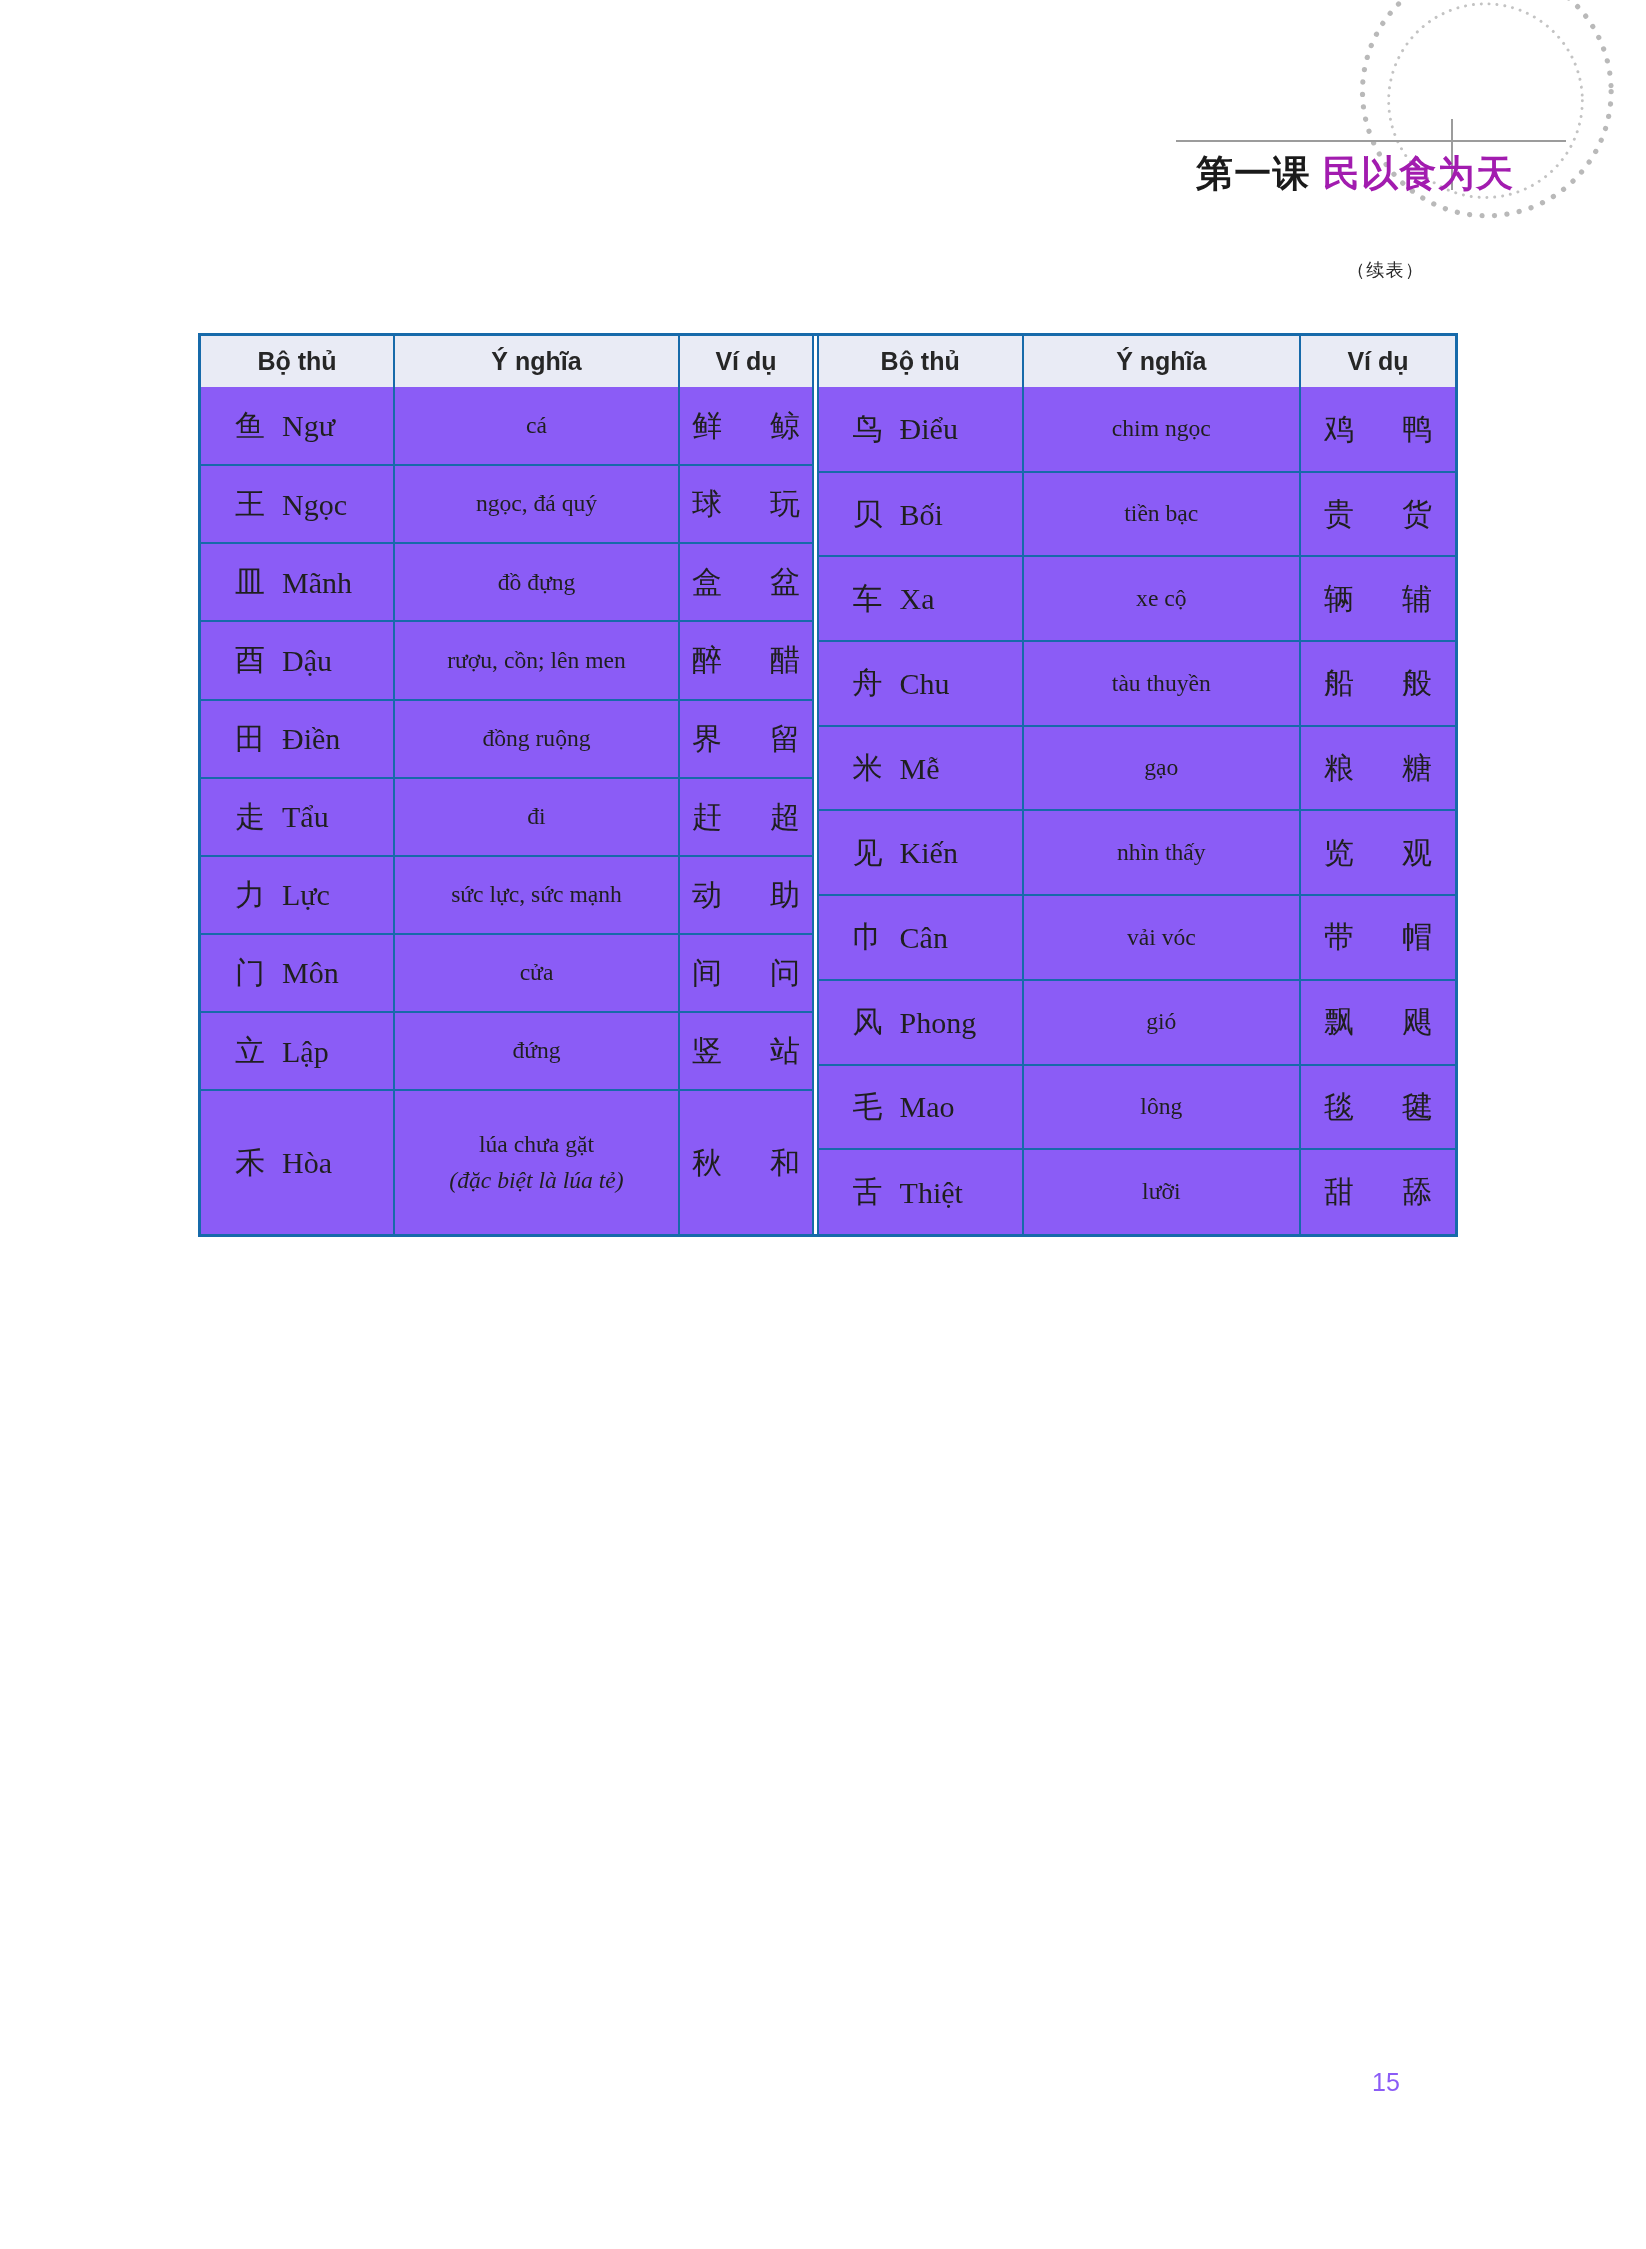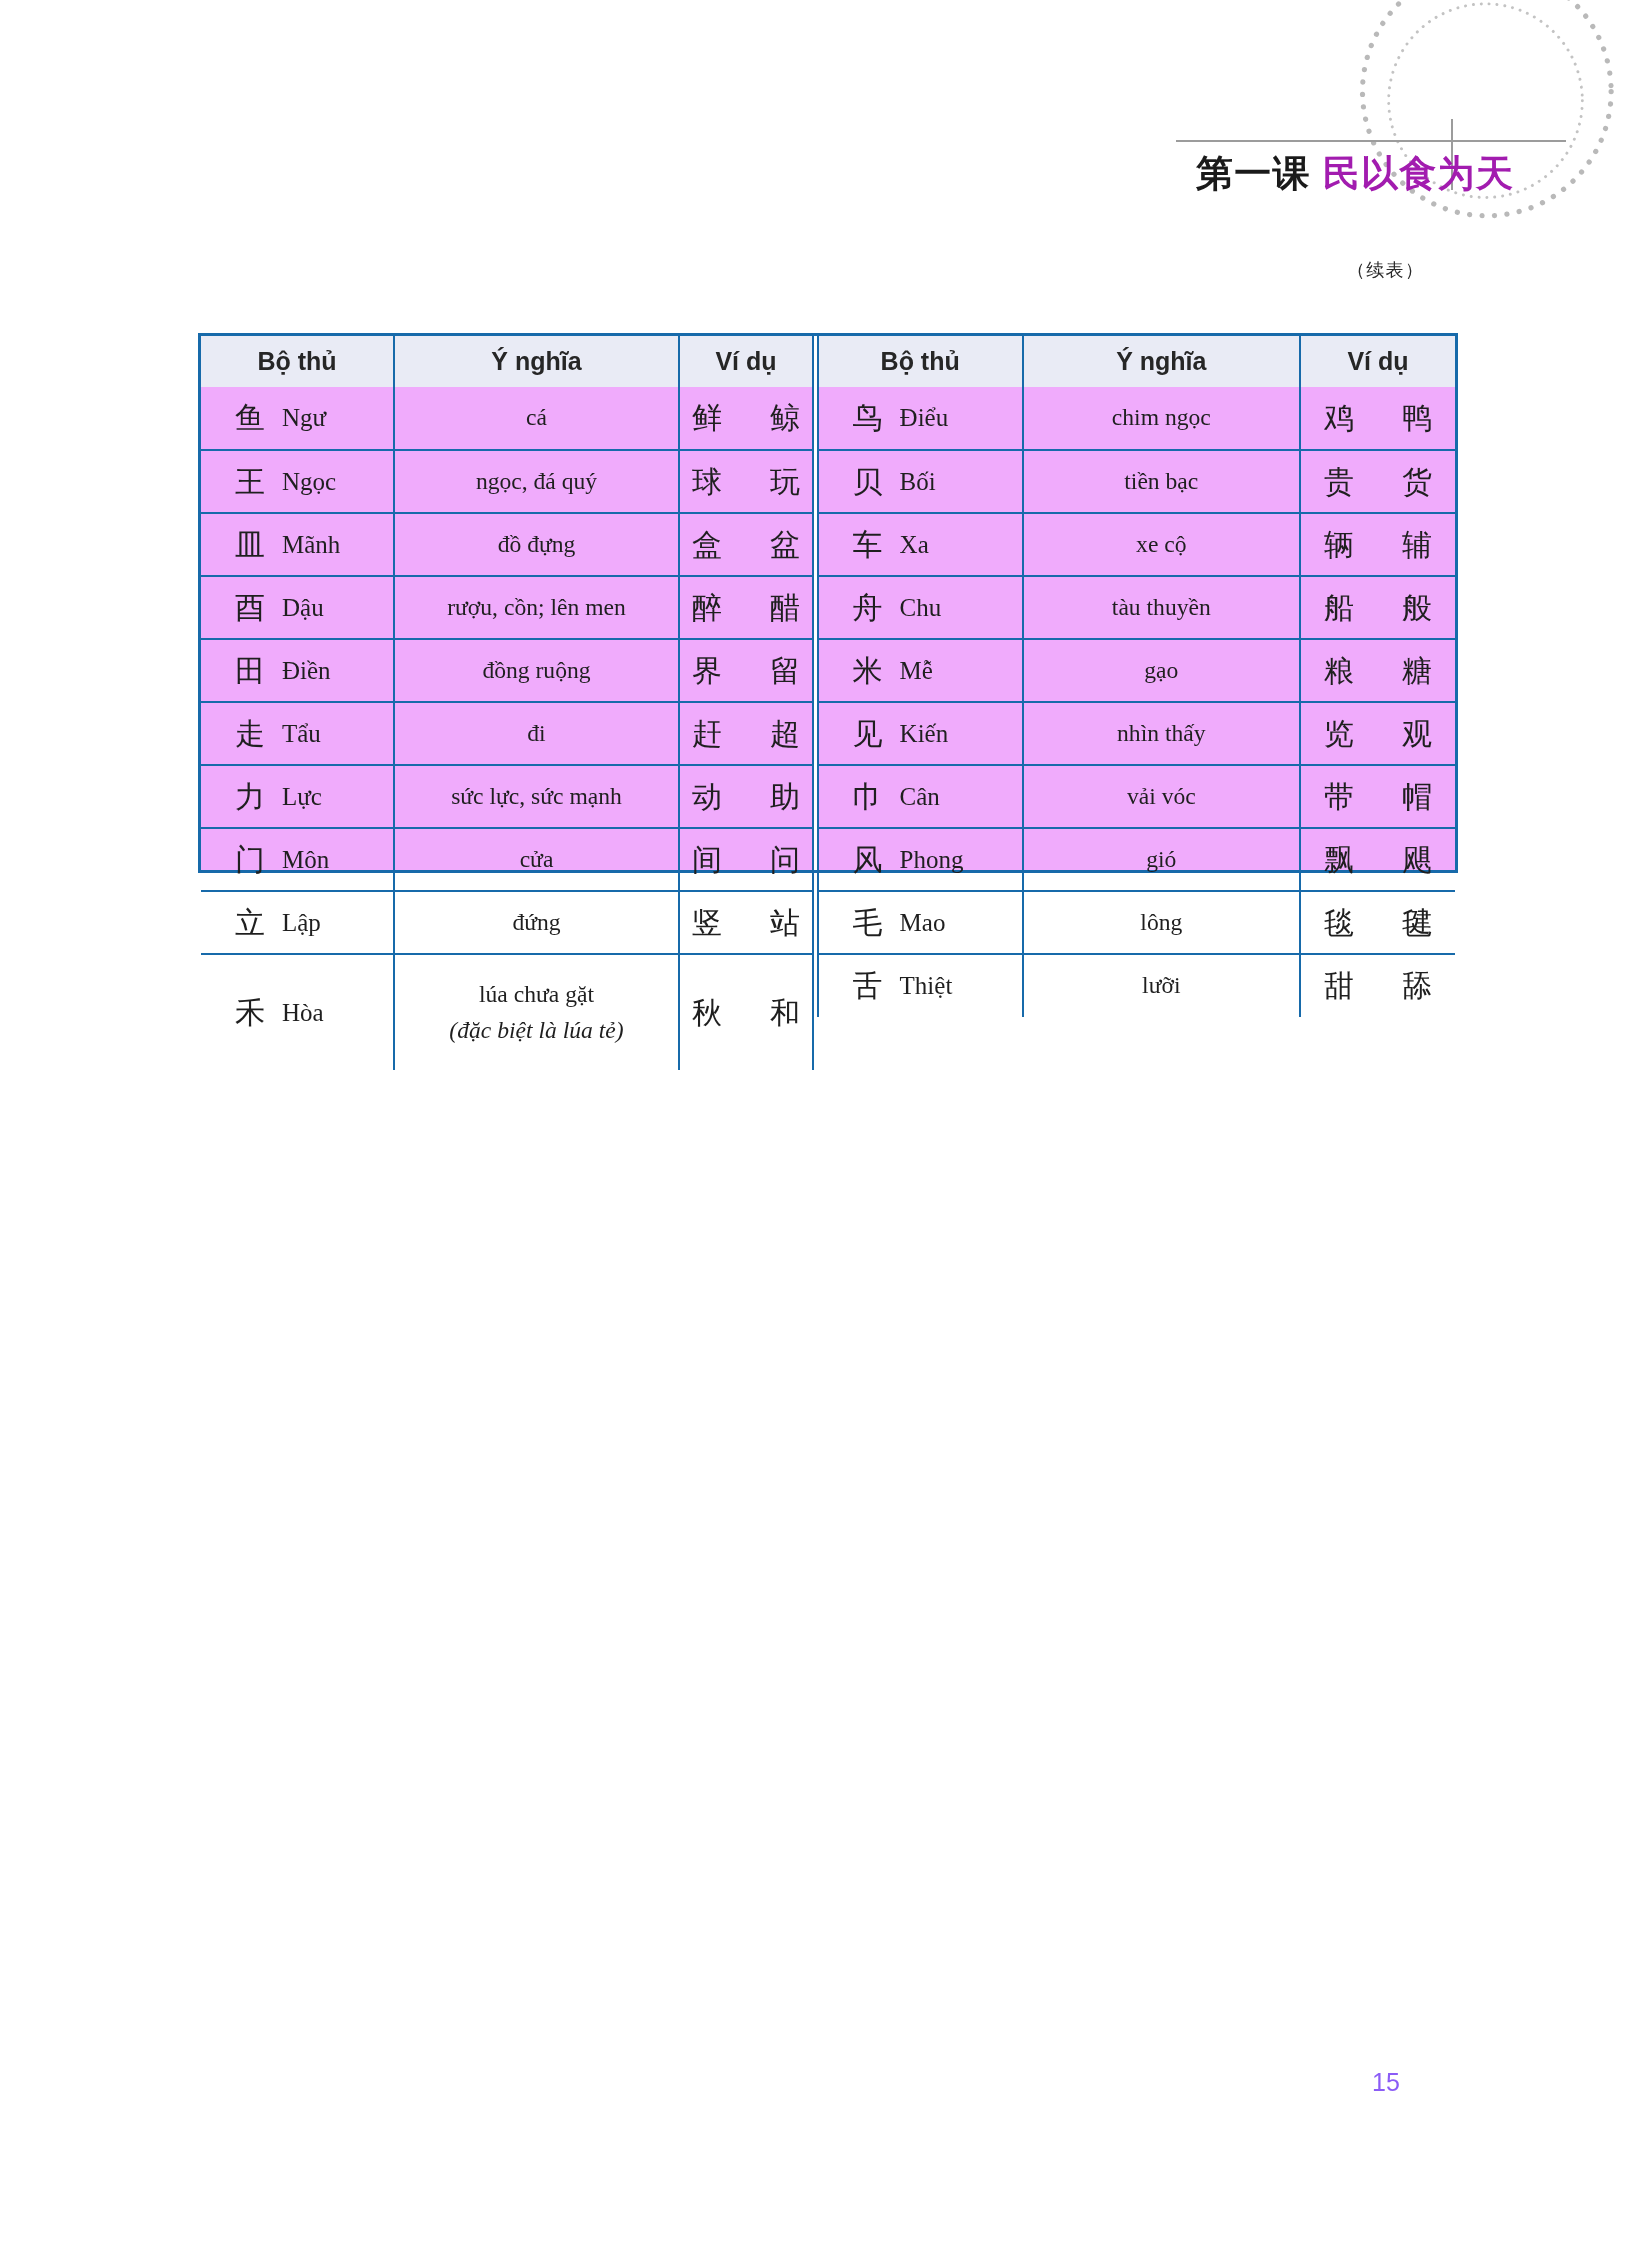--- a/index.html
+++ b/index.html
@@ -25,25 +25,25 @@
   .lesson-number{color:#1a1a1a;}
   .lesson-title{color:#a21caf;margin-left:11.8px;}
   
   .continued-note{
     position:absolute;left:1347px;top:258px;z-index:3;
     font-size:18px;color:#2a2a2a;letter-spacing:1.3px;
     font-family:Liberation Mono, monospace;
   }
   
   .table-wrap{
-    position:absolute;left:198px;top:333px;width:1260px;height:540px;
+    position:absolute;left:198px;top:333px;width:1260px;height:904px;
     border:3.3px solid #176aaa;
     box-sizing:border-box;
     display:flex;
-    background:#f0abfc;
+    background:#8b5cf6;
     z-index:3;
     justify-content:center;
   }
   .half{border-collapse:collapse;table-layout:fixed;height:100%;}
   .half.left{width:613px;border-right:2px solid #176aaa;}
   .half.right{width:640px;border-left:2px solid #176aaa;}
   .mid-gap{width:2.6px;background:#ffffff;}
   .half th,.half td{
     border:2px solid #176aaa;
     box-sizing:border-box;
@@ -63,21 +63,21 @@
   .half td{height:63px;}
   tr.tall td{height:116px;}
   .cell-radical{text-align:left;}
   .radical-inner{display:flex;align-items:center;padding-left:34px;}
   .radical-char{
     font-family:"DejaVu Serif", serif;
     font-size:30px;line-height:1;
   }
   .radical-name{
     font-family:"Liberation Serif", serif;
-    font-size:25px;margin-left:17px;line-height:1.1;
+    font-size:30px;margin-left:17px;line-height:1.1;
   }
   .cell-meaning{
     text-align:center;
     font-family:"Liberation Serif", serif;
     font-size:23.6px;line-height:1.5;border-radius:26px;
   }
   .meaning-note{font-style:italic;display:block;}
   .cell-examples{text-align:center;}
   .examples-inner{display:flex;justify-content:center;gap:48px;}
   .example-char{

